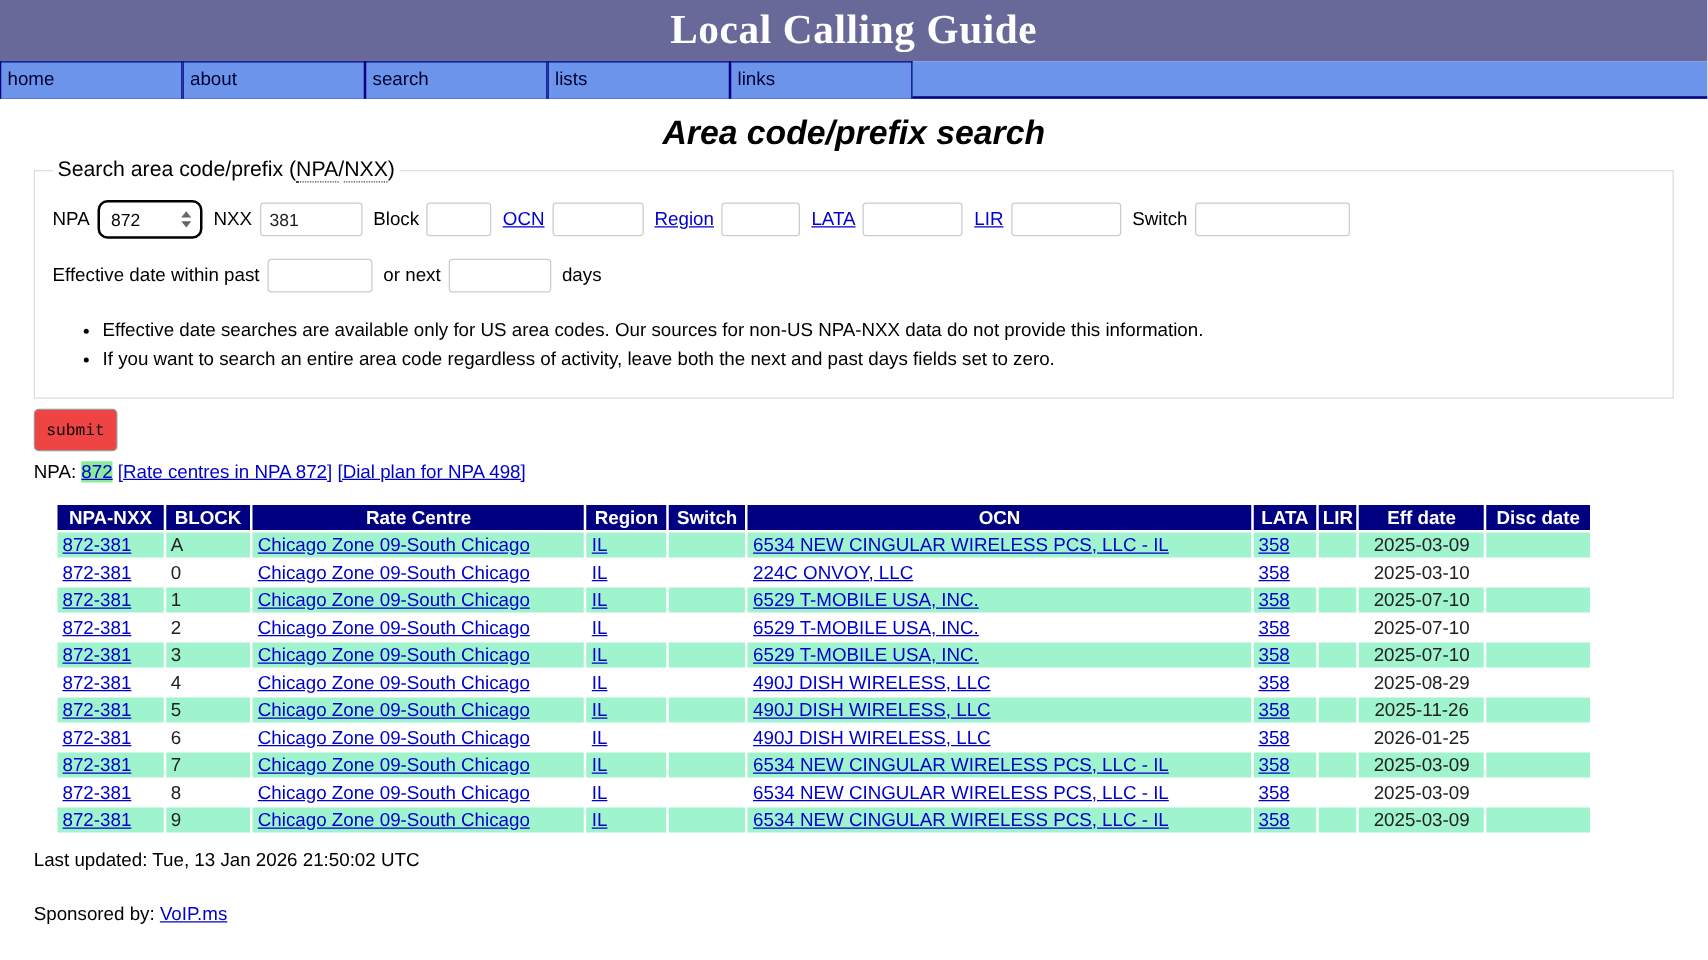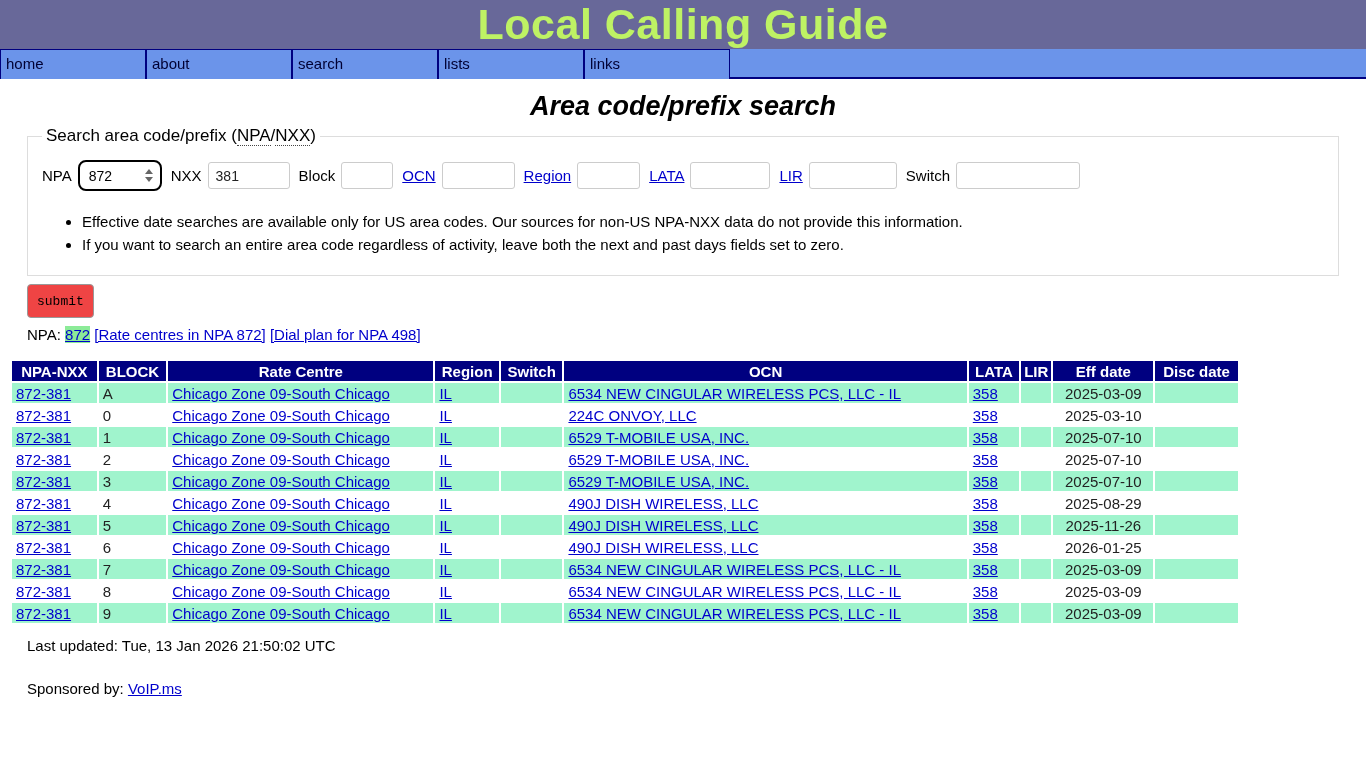--- a/index.html
+++ b/index.html
@@ -2,21 +2,21 @@
 <html><head>
 <meta charset="utf-8">
 <style>
   * { box-sizing: border-box; }
   html,body { margin:0; padding:0; background:#fff; color:#000;
     font-family:"Liberation Sans", sans-serif; }
   .page { width:1366px; }
 
   
   .banner { height:49px; background:#686899; display:flex; align-items:center; justify-content:center; }
-  .banner h1 { margin:0; color:#bef264; font-size:43px; font-weight:bold; letter-spacing:0.5px; }
+  .banner h1 { margin:0; color:#ffffff; font-size:33px; font-weight:bold; letter-spacing:0.5px;font-family:Liberation Serif, serif; }
 
   
   .nav { height:30px; background:#6b94ea; border-bottom:2px solid #000080; display:flex; }
   .nav-item { width:146px; height:30px; line-height:28px; padding-left:5px;
     border:1px solid #000080; border-bottom:none; background:#6b94ea;
     color:#000033; font-size:15px; cursor:pointer; }
 
   
   h2.page-heading { text-align:center; font-size:27px; margin:12px 0 4px; font-weight:bold;font-style:italic; }
 
@@ -44,21 +44,21 @@
     border:1px solid #999; border-radius:4px; background:#ef4444; cursor:pointer;
     font-family:Liberation Mono, monospace; }
 
   .summary-line { margin:6px 0 0 27px; font-size:15px; }
   .summary-line.nxx { margin-top:24px; }
   a.std-link { color:#0000cc; text-decoration:underline; cursor:pointer; }
   .npa-hl { background:#8ceb98; }
   .nxx-hl { background:#44dd44; color:#002266; padding:0 2px; }
 
   
-  table.results { margin:16px 0 0 10px; border-collapse:separate; border-spacing:2px;
+  table.results { margin:16px 0 0 44px; border-collapse:separate; border-spacing:2px;
     table-layout:fixed; width:1230px; }
   table.results th { background:#000080; color:#fff; font-weight:bold; font-size:15px;
     height:20px; padding:0 2px; text-align:center; overflow:hidden; white-space:nowrap; }
   table.results td { font-size:15px; height:20px; padding:0 4px; white-space:nowrap;
     overflow:hidden; color:#222; }
   table.results tbody tr:nth-child(odd) td { background:#a0f4cd; }
   table.results tbody tr:nth-child(even) td { background:#fff; }
   table.results td.c8 { text-align:center; }
   table.results a { color:#0000cc; text-decoration:underline; cursor:pointer; }
   .c0{width:84px}.c1{width:67px}.c2{width:263px}.c3{width:63px}.c4{width:61px}
@@ -108,20 +108,27 @@
       <a class="fld-link">Region</a>
       <input class="txt w63" style="">
       <a class="fld-link">LATA</a>
       <input class="txt w80" style="">
       <a class="fld-link">LIR</a>
       <input class="txt w88" style="">
       <span class="fld-label">Switch</span>
       <input class="txt w124" style="">
     </div>
 
+    <div class="form-row2">
+      <span class="fld-label">Effective date within past</span>
+      <input class="txt w84" value="" style="">
+      <span class="fld-label">or next</span>
+      <input class="txt w82" value="" style="">
+      <span>days</span>
+    </div>
 
     <ul class="notes">
       <li>Effective date searches are available only for US area codes. Our sources for non-US NPA-NXX data do not provide this information.</li>
       <li>If you want to search an entire area code regardless of activity, leave both the next and past days fields set to zero.</li>
     </ul>
   </fieldset>
 
   <button class="submit-btn">submit</button>
 
   <div class="summary-line">

